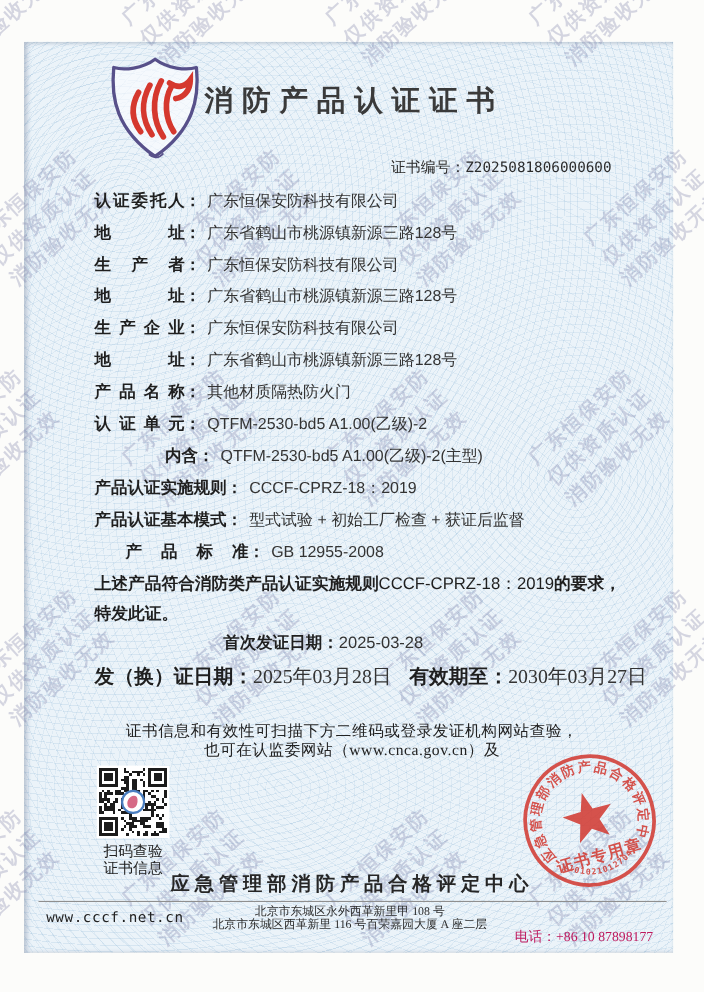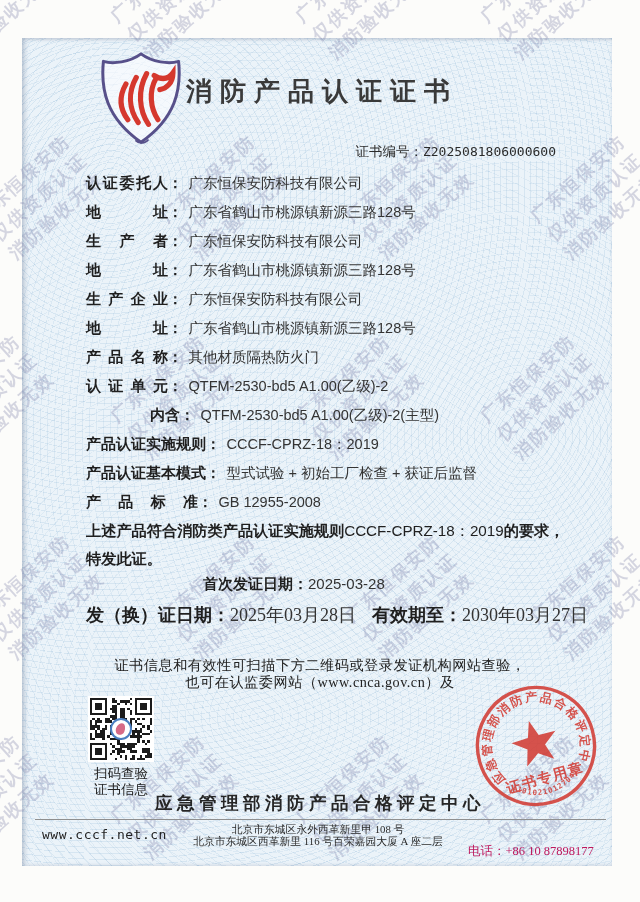--- a/index.html
+++ b/index.html
@@ -21,21 +21,21 @@
   .title{left:186px;top:74px;width:280px;text-align:left;font-size:26px;font-weight:700;
     letter-spacing:8px;color:#3a3a3a;white-space:nowrap;}
   .certno{left:300px;top:143px;width:256px;text-align:right;font-size:13.5px;color:#2b2b2b;}
   .certno .num{font-family:"DejaVu Sans Mono",monospace;font-size:13px;}
 
   .rows{left:86px;top:168px;width:500px;}
   .row{height:29px;line-height:29px;font-size:14.5px;white-space:nowrap;}
   .flabel{display:inline-block;width:82px;font-weight:700;font-size:15px;
     text-align:justify;text-align-last:justify;vertical-align:baseline;color:#1f1f1f;}
   .flabel.auto{width:auto;text-align-last:auto;}
-  .flabel.w112{width:112px;}
+  .flabel.w112{width:112px;margin-left:28px;}
   .colon{font-weight:700;margin-right:6px;color:#1f1f1f;}
   .row.indent{padding-left:64px;}
   .fval{color:#333;}
 
   .statement{left:86px;top:517px;width:486px;font-size:15.2px;line-height:27.5px;color:#1f1f1f;}
   .statement .b{font-weight:700;}
   .date-first{left:203px;top:575px;font-size:15px;text-align:right;}
   .date-issue{left:86px;top:603px;font-size:18px;white-space:nowrap;font-family:Liberation Serif, serif;}
   .dlabel{font-weight:700;color:#1f1f1f;}
   .dval{color:#333;}

